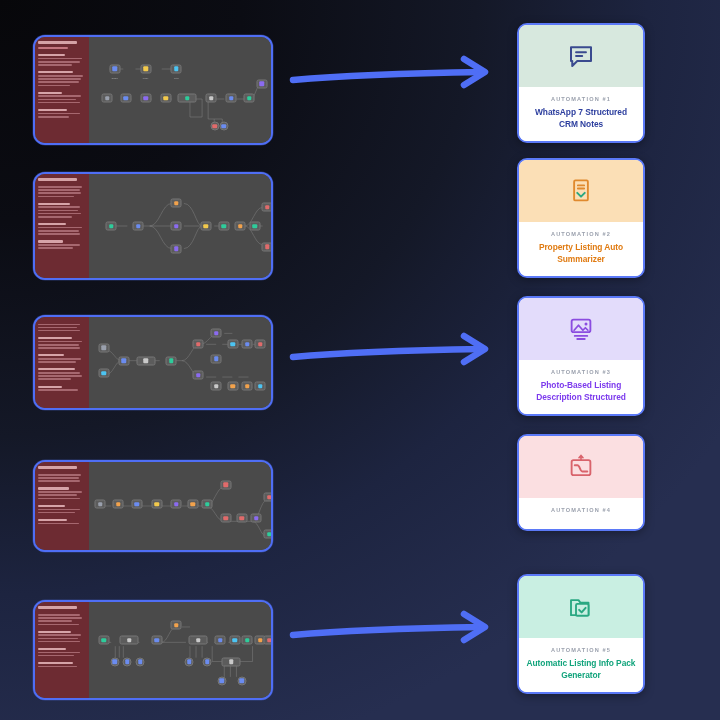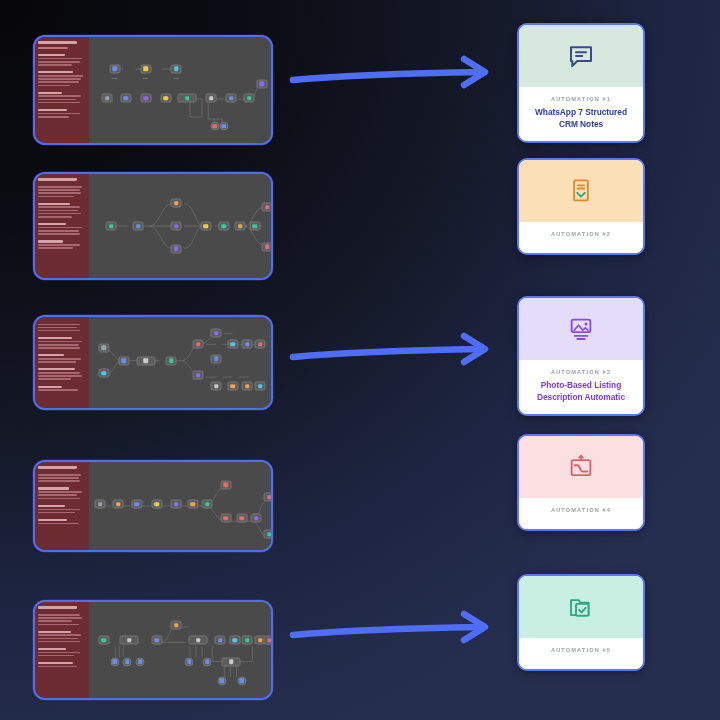--- a/index.html
+++ b/index.html
@@ -334,20 +334,21 @@
     <div class="card" style="top:18px;">
       <div class="card-icon" style="background:#fbdfb6;">
         <svg width="30" height="30" viewBox="0 0 24 24" fill="none">
           <rect x="6.5" y="3.5" width="11" height="16" rx="1" stroke="#e08a2e" stroke-width="1.5"></rect>
           <path d="M9.5 7.5h5M9.5 10h5" stroke="#e08a2e" stroke-width="1.5" stroke-linecap="round"></path>
           <path d="M9 13.5l3 3 3-3" stroke="#2aa882" stroke-width="1.6" stroke-linecap="round" stroke-linejoin="round"></path>
         </svg>
       </div>
       <div class="card-body">
         <div class="card-kicker">AUTOMATION #2</div>
+        <div class="card-title" style="color:#e07b12;">Property Listing Auto Summarizer</div>
       </div>
     </div>
   </div>
 
   <div class="row" style="top:280px;">
     <div class="wf" style="top:35px;height:95px;">
       <div class="wf-side">
         <div class="wf-block">
           <div class="wf-l" style="width:88%"></div>
             <div class="wf-l" style="width:80%"></div>
@@ -449,21 +450,21 @@
       <div class="card-icon" style="background:#e3dcfb;">
         <svg width="30" height="30" viewBox="0 0 24 24" fill="none">
           <rect x="4.5" y="4.5" width="15" height="10" rx="1.5" stroke="#8b4ce0" stroke-width="1.5"></rect>
           <path d="M6.5 13l3.5-4 3.5 4 2-2 2 2" stroke="#8b4ce0" stroke-width="1.4" stroke-linecap="round" stroke-linejoin="round"></path>
           <circle cx="16" cy="8" r="1.2" fill="#8b4ce0"></circle>
           <path d="M7 17.5h10M9 20h6" stroke="#8b4ce0" stroke-width="1.5" stroke-linecap="round"></path>
         </svg>
       </div>
       <div class="card-body">
         <div class="card-kicker">AUTOMATION #3</div>
-        <div class="card-title" style="color:#7c3aed;">Photo-Based Listing Description Automatic</div>
+        <div class="card-title" style="color:#7c3aed;">Photo-Based Listing Description Structured</div>
       </div>
     </div>
   </div>
 
   <div class="row" style="top:420px;">
     <div class="wf" style="top:40px;height:92px;">
       <div class="wf-side">
         <div class="wf-title"></div>
         <div class="wf-block">
           <div class="wf-l" style="width:90%"></div>
@@ -651,17 +652,18 @@
     <div class="card" style="top:14px;">
       <div class="card-icon" style="background:#c9efe2;">
         <svg width="30" height="30" viewBox="0 0 24 24" fill="none">
           <path d="M4 6.5h6l1.5 2H18v10H4z" stroke="#2aa882" stroke-width="1.5" stroke-linejoin="round"></path>
           <rect x="8" y="9.5" width="10" height="9.5" rx="1" fill="#c9efe2" stroke="#2aa882" stroke-width="1.5"></rect>
           <path d="M10.5 14.3l2 2 3.2-3.6" stroke="#2aa882" stroke-width="1.6" stroke-linecap="round" stroke-linejoin="round"></path>
         </svg>
       </div>
       <div class="card-body">
         <div class="card-kicker">AUTOMATION #5</div>
+        <div class="card-title" style="color:#12a47c;">Automatic Listing Info Pack Generator</div>
       </div>
     </div>
   </div>
 
 </div>
 
 </body></html>

